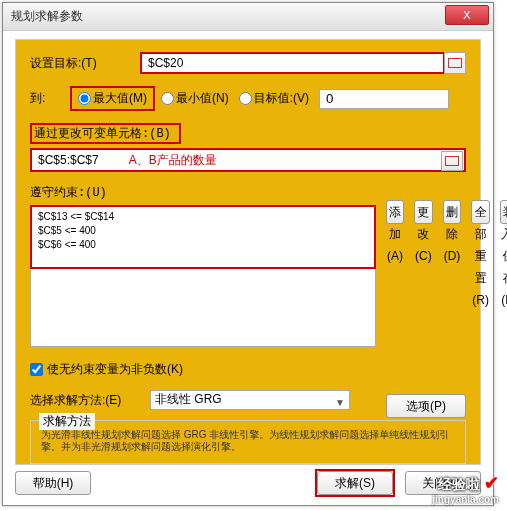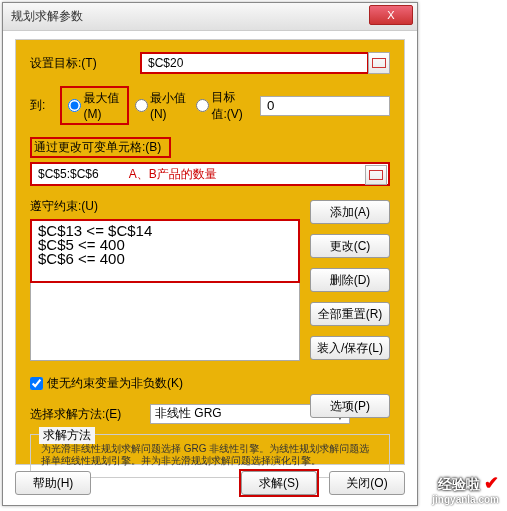--- a/index.html
+++ b/index.html
@@ -1,41 +1,41 @@
 <!DOCTYPE html>
 <html><head>
   <meta charset="utf-8">
   <style>
     * { box-sizing: border-box; margin: 0; padding: 0; }
     body { font-family: "Microsoft YaHei", SimSun, Arial, sans-serif; font-size: 12px; background: #fff; width: 507px; height: 511px; position: relative; }
-    .window { position: absolute; top: 2px; left: 2px; width: 416px; height: 504px; border: 1px solid #888; background: #fff; box-shadow: 0 0 3px rgba(0,0,0,0.3); }
+    .window { position: absolute; top: 2px; left: 2px; width: 492px; height: 504px; border: 1px solid #888; background: #fff; box-shadow: 0 0 3px rgba(0,0,0,0.3); }
     .titlebar { height: 28px; background: linear-gradient(to bottom, #f8f8f8, #e0e0e0); border-bottom: 1px solid #ccc; display: flex; align-items: center; padding: 0 4px; position: relative; }
     .titlebar-text { color: #333; padding-left: 4px; }
     .titlebar-blur { position: absolute; left: 180px; top: 6px; width: 120px; height: 16px; color: #999; filter: blur(2px); font-size: 11px; }
     .close-btn { position: absolute; right: 4px; top: 2px; width: 44px; height: 20px; background: linear-gradient(to bottom, #e67, #c33); border: 1px solid #a22; border-radius: 2px; color: #fff; text-align: center; line-height: 18px; font-size: 11px; }
     .panel { position: absolute; top: 36px; left: 12px; right: 12px; bottom: 40px; border: 1px solid #ccc; background: #eab308; padding: 12px 14px; }
     .row { display: flex; align-items: center; margin-bottom: 12px; }
     .lbl { width: 110px; color: #000; }
     .target-input { flex: 1; border: 2px solid #c00; background: #fff; padding: 3px 6px; height: 22px; display: flex; align-items: center; }
     .range-btn { width: 22px; height: 22px; border: 1px solid #aaa; background: linear-gradient(to bottom,#fff,#e8e8e8); margin-left: -1px; display: flex; align-items: center; justify-content: center; }
     .range-icon { width: 14px; height: 10px; border: 1px solid #c33; display: inline-block; position: relative; }
     .radio-row { display: flex; align-items: center; }
     .radio-row .lbl { width: 40px; }
     .radio-group { border: 2px solid #c00; padding: 2px 6px; display: flex; align-items: flex-end; gap: 6px; margin-right: 6px; }
     .radio-item { display: flex; align-items: center; gap: 2px; }
     .radio-item input { margin: 0; }
     .value-input { width: 130px; border: 1px solid #aaa; background: #fff; padding: 2px 6px; height: 20px; margin-left: 10px; }
-    .section-lbl { margin-bottom: 4px; display: flex; align-items: center; }
+    .section-lbl { margin-bottom: 4px; display: flex; align-items: center; font-family: Liberation Mono, monospace; }
     .section-lbl .box { border: 2px solid #c00; padding: 0 8px 0 2px; }
     .cells-input { width: 100%; border: 2px solid #c00; background: #fff; padding: 3px 6px; height: 24px; display: flex; align-items: center; position: relative; margin-bottom: 12px; }
     .cells-input .redtxt { color: #c00; margin-left: 30px; }
     .cells-input .range-btn { position: absolute; right: 1px; top: 1px; height: 20px; }
-    .constraints-box { flex: 1; border: 2px solid #c00; background: #fff; height: 64px; padding: 3px 6px; font-family: Arial,sans-serif; font-size: 15px; line-height: 14px; }
+    .constraints-box { flex: 1; border: 2px solid #c00; background: #fff; height: 64px; padding: 3px 6px; font-family: Arial,sans-serif; font-size: 10px; line-height: 14px; }
     .btn { width: 80px; height: 24px; border: 1px solid #999; background: linear-gradient(to bottom,#fff,#e8e8e8); border-radius: 3px; font-size: 12px; text-align: center; line-height: 22px; }
-    .right-btns { position: absolute; right: 14px; top: 160px; width: 80px; display: flex; flex-direction: column; gap: 10px; }
+    .right-btns { position: absolute; right: 14px; top: 160px; width: 80px; display: flex; flex-direction: row; gap: 10px; }
     .cb-row { display: flex; align-items: center; gap: 4px; margin: 6px 0 12px 0; }
     .method-row { display: flex; align-items: center; gap: 10px; margin-bottom: 10px; }
     .method-select { width: 200px; height: 20px; border: 1px solid #aaa; background: #fff; padding: 1px 4px; display: flex; align-items: flex-end; justify-content: space-between; }
     .chev { font-size: 10px; color: #555; }
     .fieldset { border: 1px solid #ccc; padding: 8px 10px 10px 10px; position: relative; margin-top: 4px; }
     .fieldset .legend { position: absolute; top: -8px; left: 8px; background: #f5f5f5; padding: 0 4px; font-size: 12px; }
     .fieldset .desc { font-size: 10px; color: #333; line-height: 12px; }
     .footer { position: absolute; left: 12px; right: 12px; bottom: 8px; height: 28px; display: flex; align-items: center; }
     .footer .btn { width: 76px; height: 24px; }
     .footer .spacer { flex: 1; }
@@ -85,21 +85,21 @@
         <input type="radio" style="">
         <span>目标值:(V)</span>
       </span>
       <input class="value-input" value="0" style="">
     </div>
 
     <div class="section-lbl">
       <span class="box">通过更改可变单元格:(B)</span>
     </div>
     <div class="cells-input">
-      <span>$C$5:$C$6</span>
+      <span>$C$5:$C$7</span>
       <span class="redtxt">A、B产品的数量</span>
       <div class="range-btn">
           <span class="range-icon"></span>
         </div>
     </div>
 
     <div class="section-lbl">
       <span>遵守约束:(U)</span>
     </div>
     <div class="constraints-wrap" style="height:150px; margin-bottom:6px;">

